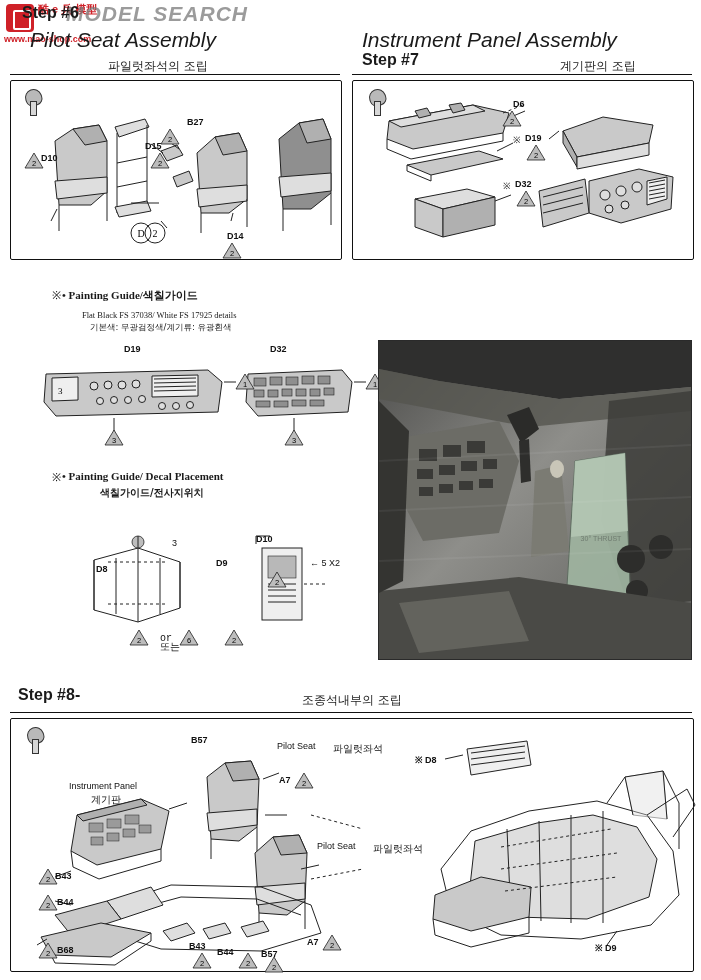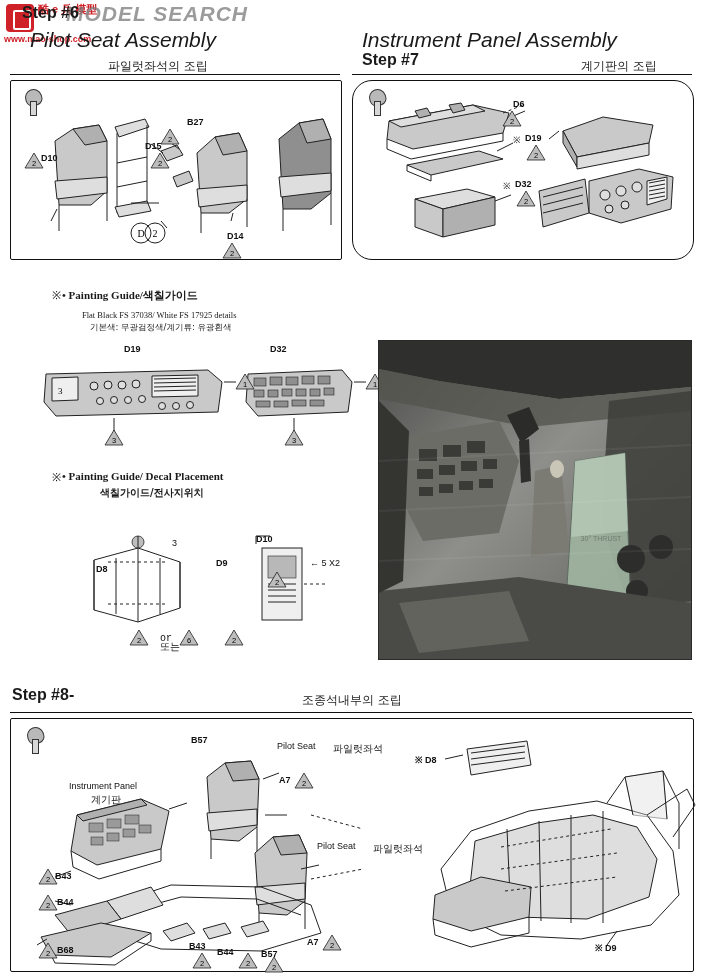--- a/index.html
+++ b/index.html
@@ -135,21 +135,21 @@
   <div class="step-head" style="left:108px;top:56px;">
     <span class="step-kr">파일럿좌석의 조립</span>
   </div>
 
   <div class="step-head" style="left:362px;top:20px;margin-top:31px;">
     <span class="step-num">Step #7</span>
   </div>
   <div class="step-head" style="left:362px;top:28px;">
     <span class="step-title">Instrument Panel Assembly</span>
   </div>
-  <div class="step-head" style="left:581px;top:56px;text-align:center;">
+  <div class="step-head" style="left:560px;top:56px;text-align:center;">
     <span class="step-kr">계기판의 조립</span>
   </div>
 
   <div class="divider" style="left:352px;top:74px;width:340px;"></div>
   <div class="divider" style="left:10px;top:74px;width:330px;"></div>
 
   <div class="panel" style="left:10px;top:80px;width:330px;height:178px;">
     <div class="knife" style="left:12px;top:8px;">
       <div class="blade"></div>
         <div class="handle"></div>
@@ -216,21 +216,21 @@
         </svg>
     </div>
     <div class="tri-b" style="left:212px;top:162px;">
       <svg width="18" height="15">
           <polygon points="9,0 18,15 0,15" fill="#bdbdbd" stroke="#222" stroke-width=".8"></polygon>
           <text x="9" y="13" font-size="7.5" text-anchor="middle">2</text>
         </svg>
     </div>
   </div>
 
-  <div class="panel" style="left:352px;top:80px;width:340px;height:178px;border-radius:20px;">
+  <div class="panel" style="left:352px;top:80px;width:340px;height:178px;">
     <div class="knife" style="left:14px;top:8px;">
       <div class="blade"></div>
         <div class="handle"></div>
     </div>
 
     <svg width="340" height="178" style="position:absolute;left:0;top:0;">
 
       <path class="pg" d="M36,40 L120,24 L156,32 L150,52 L60,68 L34,58 Z"></path>
       <path class="pg3" d="M36,40 L120,24 L132,30 L48,46 Z"></path>
       <path class="pg2" d="M62,30 L74,27 L78,34 L66,37 Z"></path>
@@ -480,21 +480,21 @@
       <path d="M0,60 L30,90 L24,240 L0,252 Z" fill="#343431"></path>
 
       <g stroke="#ffffff" stroke-opacity=".06" stroke-width="2">
         <path d="M0,120 L312,104"></path>
           <path d="M0,170 L312,156"></path>
           <path d="M0,220 L312,208"></path>
       </g>
     </svg>
   </div>
 
-  <div class="step-head" style="left:12px;top:686px;text-align:right;">
+  <div class="step-head" style="left:18px;top:686px;text-align:right;">
     <span class="step-num">Step #8-</span>
   </div>
   <div class="step-head" style="left:302px;top:690px;">
     <span class="step-kr">조종석내부의 조립</span>
   </div>
   <div class="divider" style="left:10px;top:712px;width:682px;"></div>
 
   <div class="panel" style="left:10px;top:718px;width:682px;height:252px;">
     <div class="knife" style="left:14px;top:8px;">
       <div class="blade"></div>

